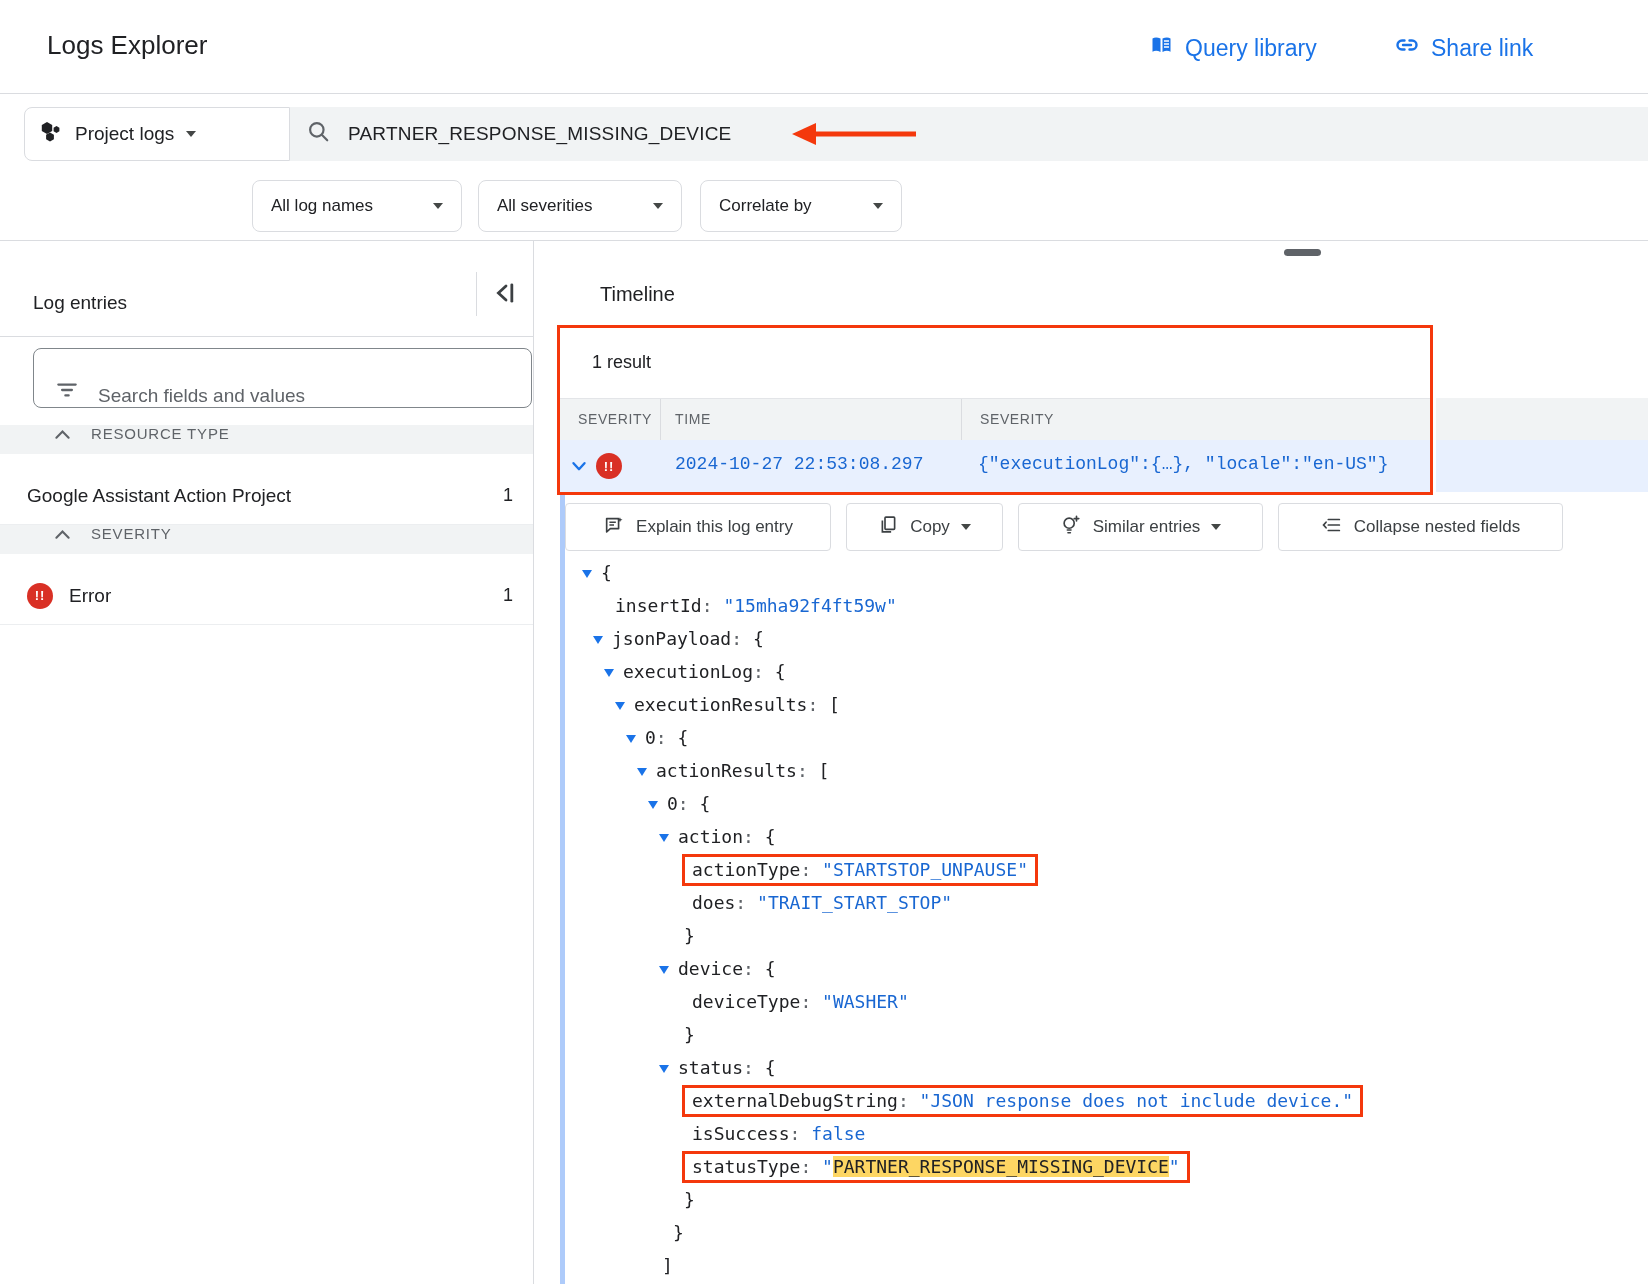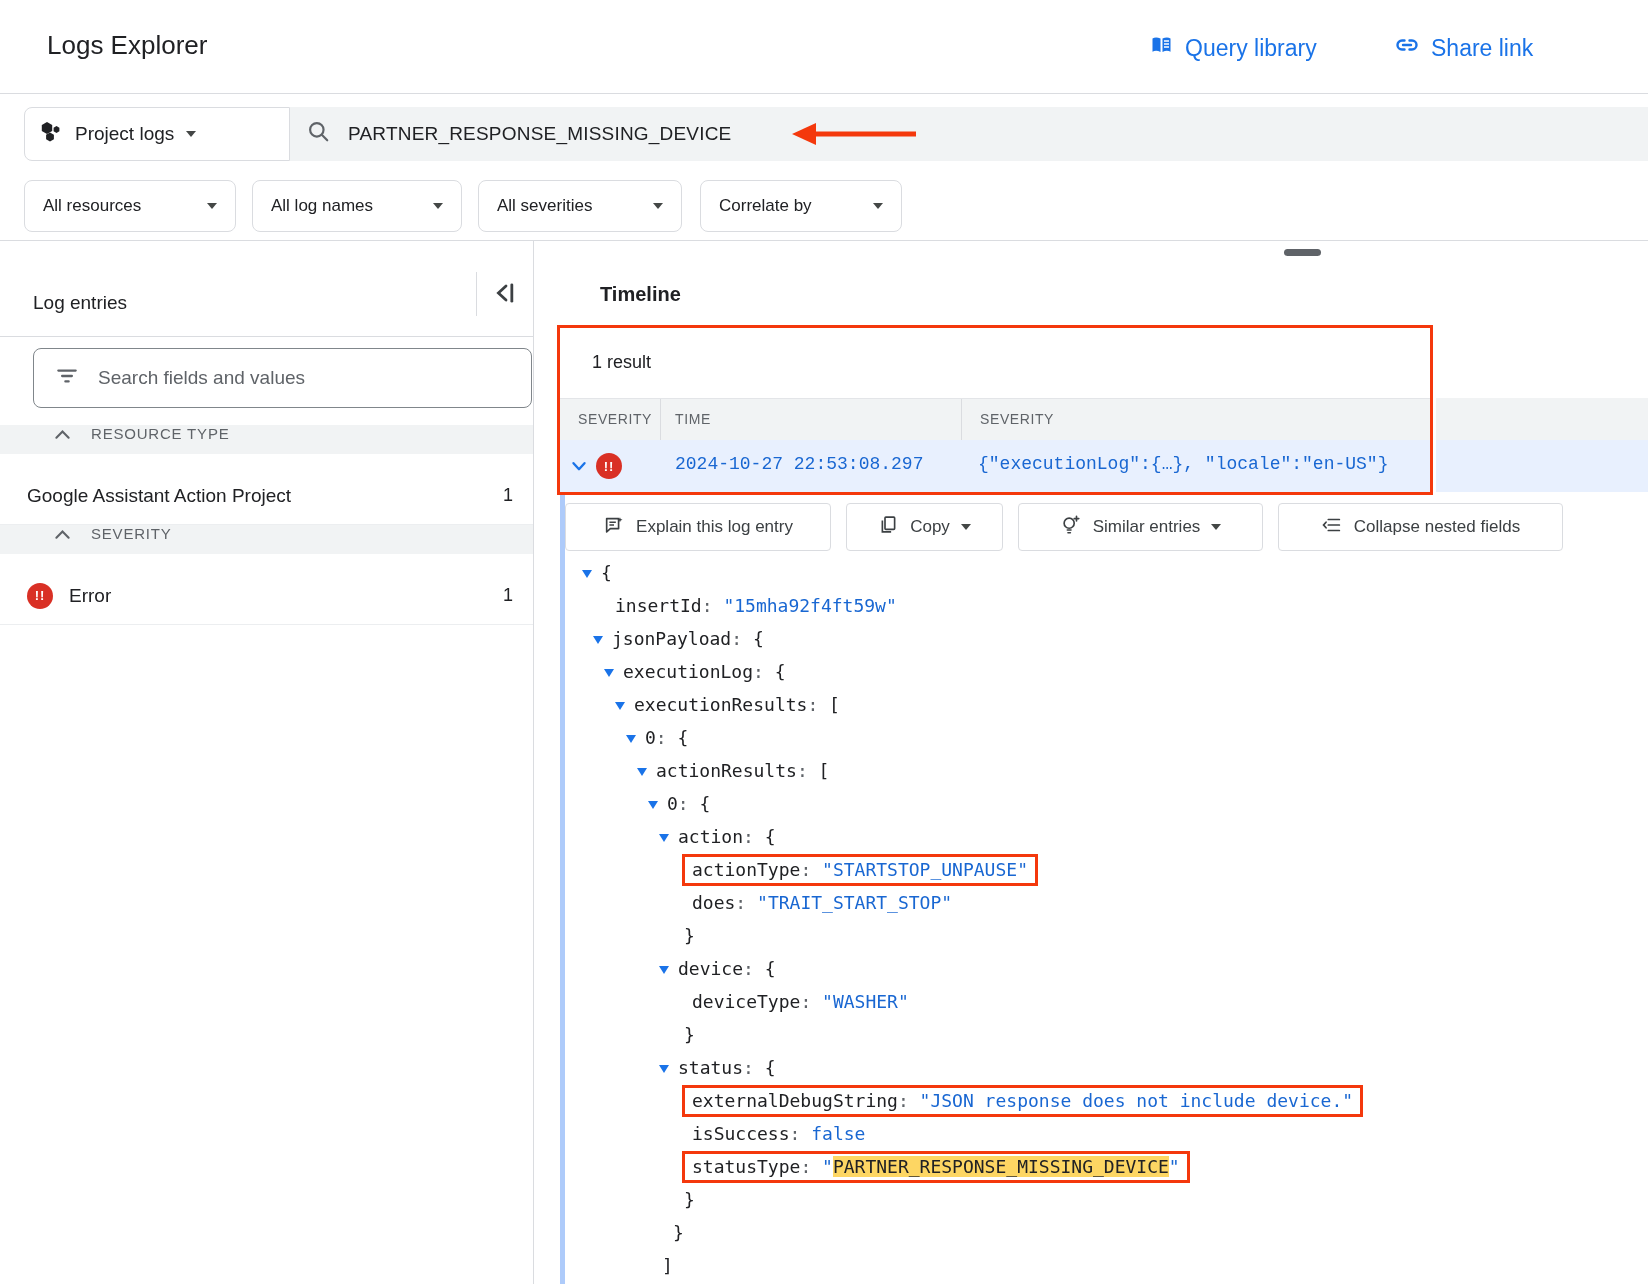--- a/index.html
+++ b/index.html
@@ -34,32 +34,32 @@
   .hline-main{left:0;top:240px;width:1648px;height:1px;background:var(--border)}
   .drag-handle{left:1284px;top:249px;width:37px;height:7px;border-radius:4px;background:#5f6368}
 
   
   .sidebar-divider{left:533px;top:241px;width:1px;height:1043px;background:var(--border)}
   .lf-title{left:33px;top:292px;font-size:19px;font-weight:500;color:var(--ink)}
   .lf-vline{left:476px;top:272px;width:1px;height:44px;background:var(--border)}
   .lf-collapse{left:492px;top:278px;cursor:pointer}
   .lf-border{left:0;top:336px;width:533px;height:1px;background:var(--border)}
   .lf-search{left:33px;top:348px;width:499px;height:60px;border:1px solid #80868b;border-radius:8px;
-    display:flex;align-items:center;gap:18px;padding:0 20px;background:#fff}
+    display:flex;align-items:flex-end;gap:18px;padding:0 20px;background:#fff}
   .lf-search .ph{font-size:19px;color:var(--gray)}
   .band{left:0;width:533px;height:29px;background:var(--band);display:flex;align-items:flex-start;gap:18px;padding:0 0 0 52px;cursor:pointer}
   .band .blabel{font-size:15px;font-weight:500;color:var(--gray);letter-spacing:.8px}
   .lrow{left:0;width:533px;display:flex;align-items:center;padding:0 20px 0 27px;background:#fff;border-bottom:1px solid #eceef0;cursor:pointer}
   .lrow .rname{font-size:19px;color:var(--ink);flex:1;display:flex;align-items:center;gap:16px}
   .lrow .rcount{font-size:18px;color:var(--ink)}
   .err-badge{width:26px;height:26px;border-radius:50%;background:var(--err);color:#fff;display:flex;align-items:center;justify-content:center;
     font-size:13px;font-weight:bold;letter-spacing:1px;flex:0 0 auto}
 
   
-  .tl-title{left:600px;top:283px;font-size:20px;font-weight:700;color:var(--ink)}
+  .tl-title{left:600px;top:283px;font-size:20px;font-weight:400;color:var(--ink)}
   .ext-band{left:1436px;top:398px;width:212px;height:42px;background:var(--band)}
   .ext-row{left:1436px;top:440px;width:212px;height:52px;background:var(--rowblue)}
   .results-box{left:557px;top:325px;width:876px;height:170px;border:3px solid var(--ann);background:#fff;z-index:3}
   .rb-count{position:absolute;left:32px;top:24px;font-size:18px;font-weight:500;color:var(--ink)}
   .rb-band{position:absolute;left:0;top:70px;width:870px;height:42px;background:var(--band);border-top:1px solid #e3e5e8}
   .rb-band .col{position:absolute;top:12px;font-size:14px;font-weight:500;color:var(--gray);letter-spacing:.6px}
   .rb-vd{position:absolute;top:0;width:1px;height:42px;background:var(--border)}
   .rb-row{position:absolute;left:0;top:112px;width:870px;height:52px;background:var(--rowblue);cursor:pointer}
   .mono{font-family:Liberation Mono, monospace}
   .rb-row .cell{position:absolute;top:14px;font-size:18px;color:var(--mono-blue);white-space:nowrap}
@@ -129,24 +129,20 @@
           <path d="M14.8 14.8 19.6 19.6" stroke-linecap="round"></path>
         </svg>
     </span>
     <span class="qtext">PARTNER_RESPONSE_MISSING_DEVICE</span>
   </div>
   <svg class="abs arrow-ann" viewBox="0 0 132 30">
     <line x1="24" y1="15" x2="128" y2="15" stroke="#f4380c" stroke-width="5"></line>
     <polygon points="4,15 28,4 28,26" fill="#f4380c"></polygon>
   </svg>
 
-  <div class="abs pill" style="left:24px;width:212px">
-    <span>All resources</span>
-      <span class="caret"></span>
-  </div>
   <div class="abs pill" style="left:252px;width:210px">
     <span>All log names</span>
       <span class="caret"></span>
   </div>
   <div class="abs pill" style="left:478px;width:204px">
     <span>All severities</span>
       <span class="caret"></span>
   </div>
   <div class="abs pill" style="left:700px;width:202px">
     <span>Correlate by</span>

